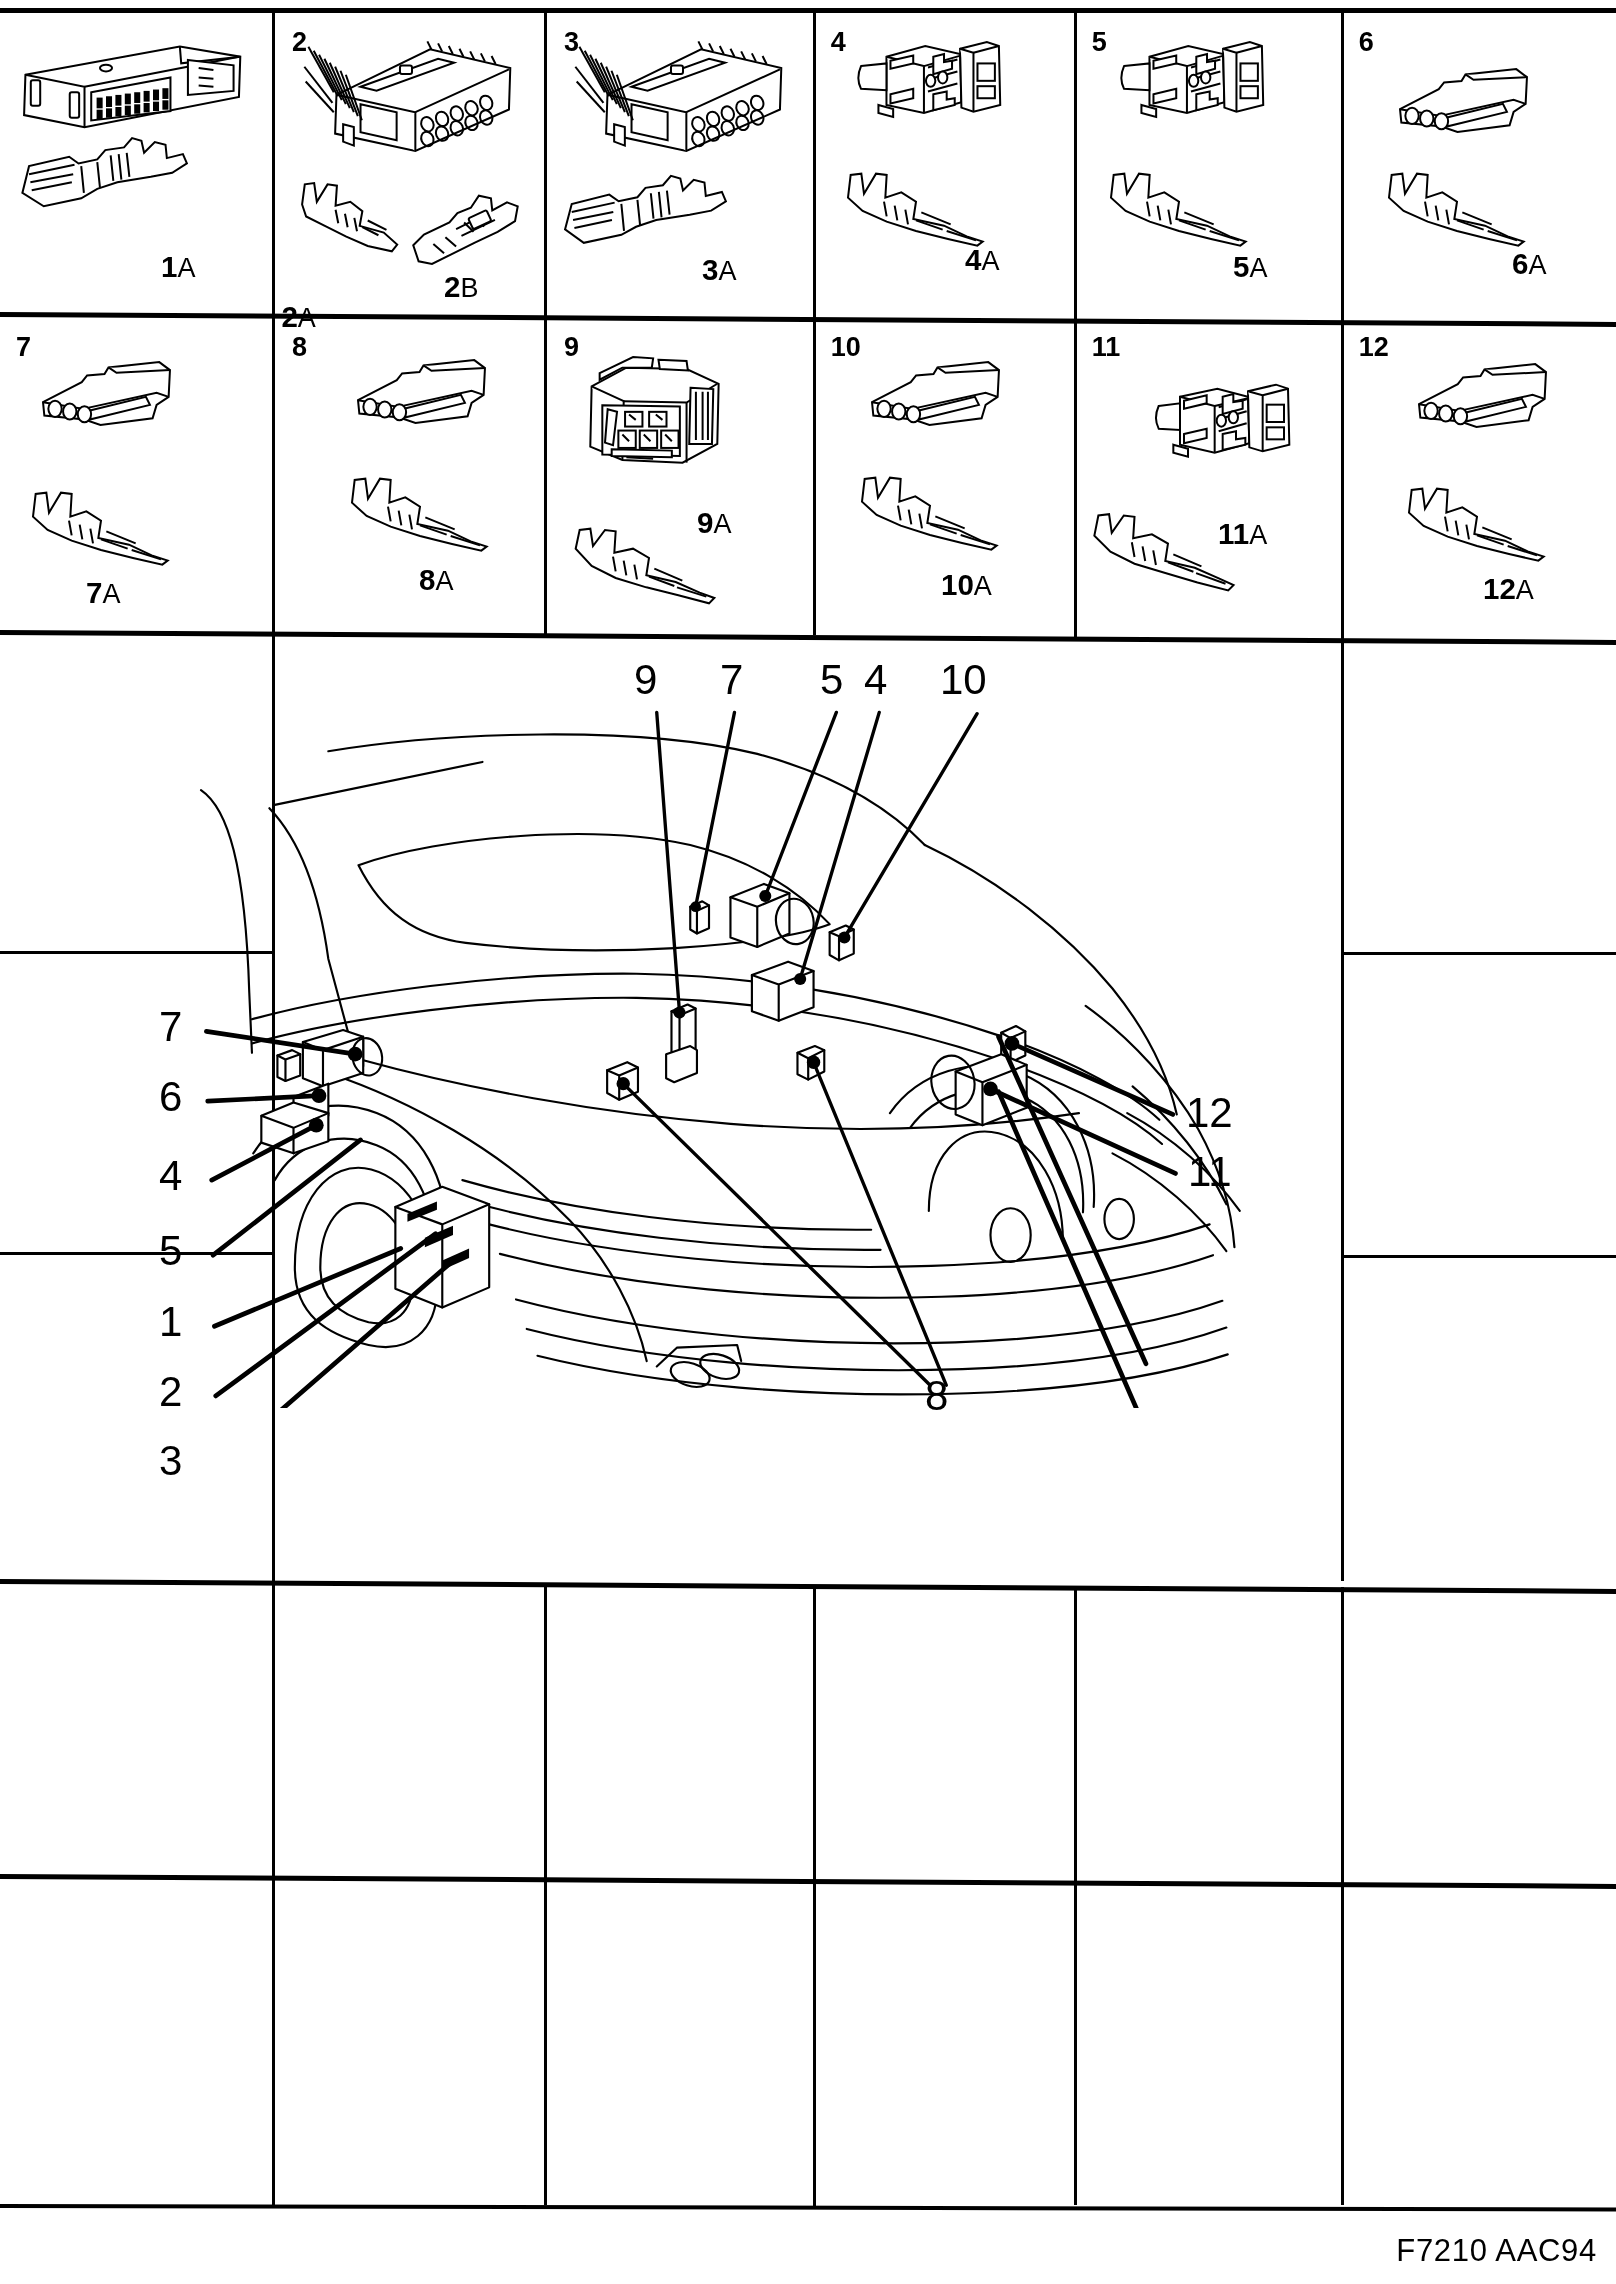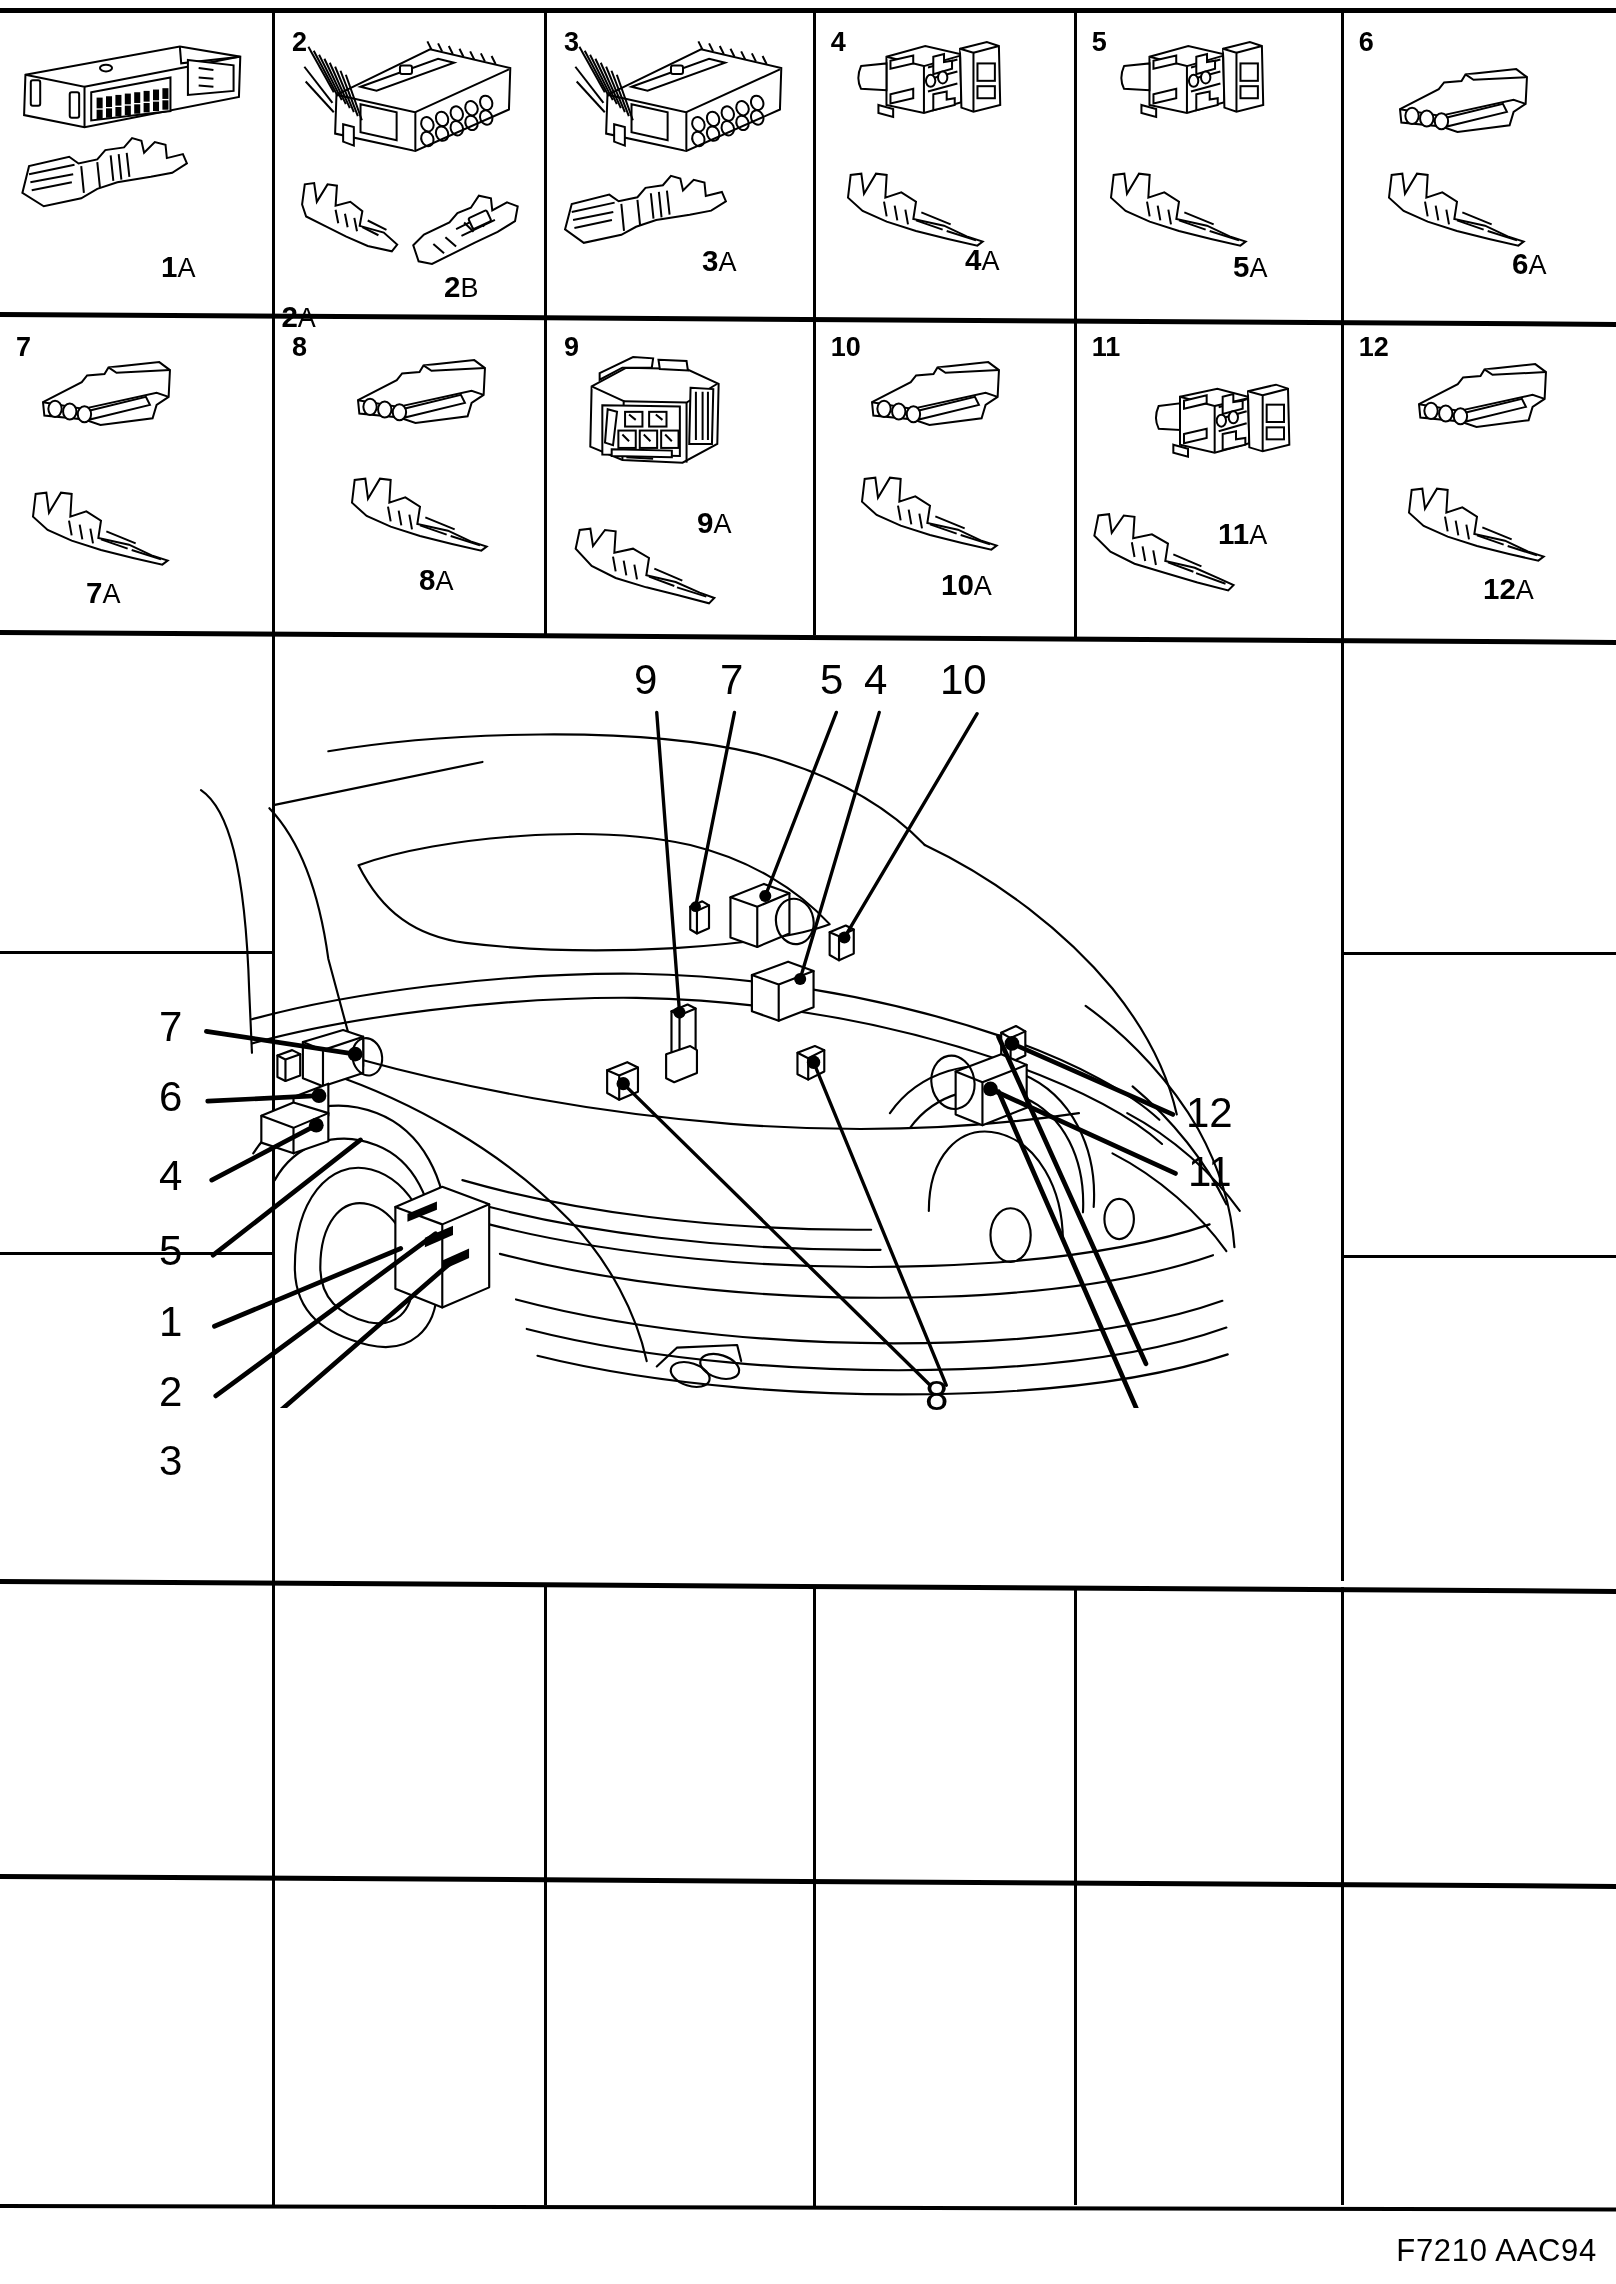--- a/index.html
+++ b/index.html
@@ -247,21 +247,21 @@
         <g fill="#fff" stroke="#000" stroke-width="3">
           <path d="M6 84 L16 46 L72 32 L86 42 L114 36 L126 22 L152 18
                    L164 4 L178 8 L182 26 L198 10 L214 14 L216 34 L240 28
                    L246 42 L224 56 L192 62 L142 70 L112 80 L90 92 L34 104 Z"></path>
           <path d="M16 58 L80 44 M18 70 L78 58 M20 82 L76 70"></path>
           <path d="M90 46 L94 86 M114 40 L118 78"></path>
           <path d="M134 30 L138 68 M146 28 L150 66 M158 26 L162 62"></path>
         </g>
       </svg>
     </div>
-    <div class="cell-lbl" style="left:154px;top:233px;">
+    <div class="cell-lbl" style="left:154px;top:242px;">
       <b>3</b><i>A</i>
     </div>
   </div>
 
   <div class="cell" style="left:816px;top:12.7px;width:258px;height:300px;">
     <div class="cell-num" style="left:14.7px;top:16px;">4</div>
     <div class="art" style="left:37px;top:25.5px;">
       <svg width="174" height="87" viewBox="0 0 260 130">
         <g fill="#fff" stroke="#000" stroke-width="3">
           <path d="M50 28 L108 12 L160 24 L162 96 L106 112 L50 100 Z"></path>

